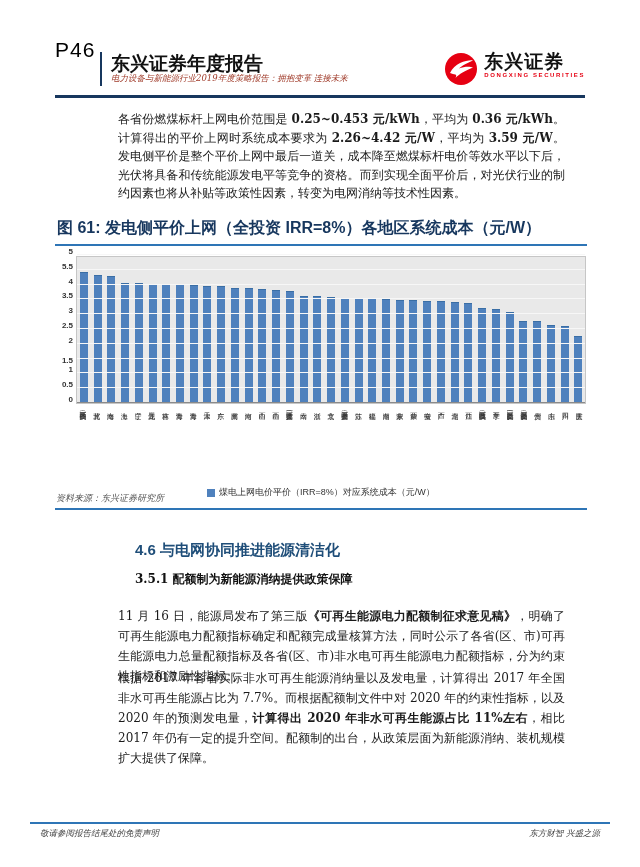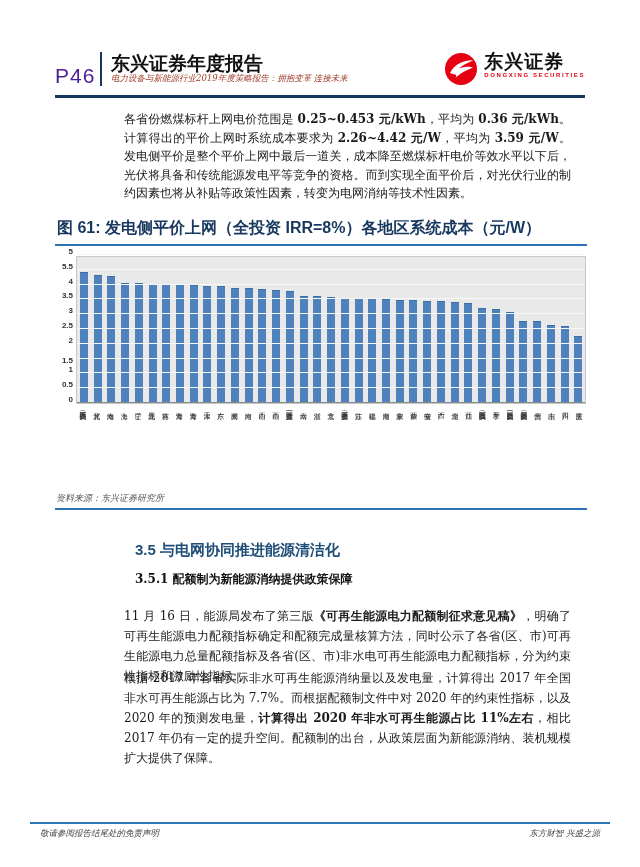--- a/index.html
+++ b/index.html
@@ -1,32 +1,32 @@
 <!DOCTYPE html>
 <html><head>
 <meta charset="utf-8">
 <style>
   * { margin:0; padding:0; box-sizing:border-box; }
   html,body { background:#ffffff; }
   body { font-family:"Liberation Sans", sans-serif; }
   .page { position:relative; width:640px; height:867px; background:#ffffff; overflow:hidden; }
 
   
-  .hdr-pageno { position:absolute; left:55px; top:64px; font-size:21px; color:#4c1d95; letter-spacing:1px; }
+  .hdr-pageno { position:absolute; left:55px; top:38px; font-size:21px; color:#000000; letter-spacing:1px; }
   .hdr-div { position:absolute; left:100px; top:52px; width:2px; height:34px; background:#17375e; }
   .hdr-title { position:absolute; left:111px; top:51px; font-size:19px; font-weight:bold; color:#111; }
   .hdr-sub { position:absolute; left:111px; top:73px; font-size:8.5px; color:#a03b2a; font-family:"DejaVu Serif", serif; font-style:italic;text-align:center; }
   .logo { position:absolute; right:55px; top:52px; display:flex; align-items:flex-start; gap:6px; }
   .logo-txt { text-align:left; }
   .logo-name { font-size:19px; font-weight:bold; color:#111; letter-spacing:1px; line-height:20px; }
   .logo-sub { font-size:6px; color:#e60012; letter-spacing:1.6px; font-weight:bold; }
   .hdr-rule { position:absolute; left:55px; top:95px; width:530px; height:3px; background:#17375e; }
 
   
-  .par { position:absolute; left:124px; width:447px; font-size:12px; line-height:18.5px;
+  .par { position:absolute; left:118px; width:447px; font-size:12px; line-height:18.5px;
          color:#1a1a1a; text-align:justify; font-family:"DejaVu Serif", serif; }
   .par .b { font-weight:bold; }
   .intro { top:110px; }
 
   
   .figure { position:absolute; left:55px; top:216px; width:532px; }
   .fig-title { font-size:16px; font-weight:bold; color:#17375e; padding:2px 2px 5px 2px;
                border-bottom:2px solid #2e75b6; }
   .chart { position:relative; height:252px; margin-top:8px; }
   .plot { position:absolute; left:21px; top:2px; width:510px; height:148px;
@@ -339,26 +339,30 @@
           <div class="xlab-slot">
             <div class="xlab">山东</div>
           </div>
           <div class="xlab-slot">
             <div class="xlab">四川</div>
           </div>
           <div class="xlab-slot">
             <div class="xlab">重庆</div>
           </div>
         </div>
+      <div class="legend">
+        <span class="swatch" style="background: rgb(79, 129, 189);"></span>
+        <span class="legend-txt">煤电上网电价平价（IRR=8%）对应系统成本（元/W）</span>
+      </div>
     </div>
     <div class="fig-rule"></div>
   </div>
   <div class="source">资料来源：东兴证券研究所</div>
 
-  <h2 class="sec-h2">3.5 与电网协同推进能源清洁化</h2>
+  <h2 class="sec-h2">4.6 与电网协同推进能源清洁化</h2>
   <h3 class="sec-h3">3.5.1 配额制为新能源消纳提供政策保障</h3>
   <p class="par par1"><span>11 月 16 日，能源局发布了第三版</span><span class="b">《可再生能源电力配额制征求意见稿》</span><span>，明确了可再生能源电力配额指标确定和配额完成量核算方法，同时公示了各省(区、市)可再生能源电力总量配额指标及各省(区、市)非水电可再生能源电力配额指标，分为约束性指标和激励性指标。</span></p>
   <p class="par par2"><span>根据 2017 年各省实际非水可再生能源消纳量以及发电量，计算得出 2017 年全国非水可再生能源占比为 7.7%。而根据配额制文件中对 2020 年的约束性指标，以及 2020 年的预测发电量，</span><span class="b">计算得出 2020 年非水可再生能源占比 11%左右</span><span>，相比 2017 年仍有一定的提升空间。配额制的出台，从政策层面为新能源消纳、装机规模扩大提供了保障。</span></p>
 
   <div class="ftr-rule"></div>
   <div class="ftr">
     <span>敬请参阅报告结尾处的免责声明</span>
     <span>东方财智 兴盛之源</span>
   </div>
 

